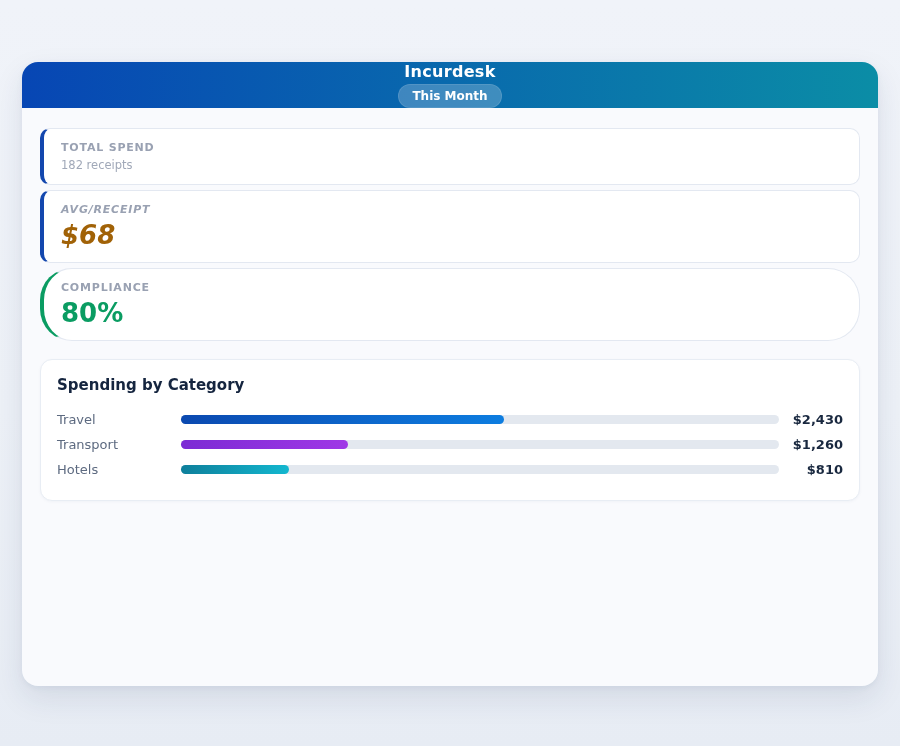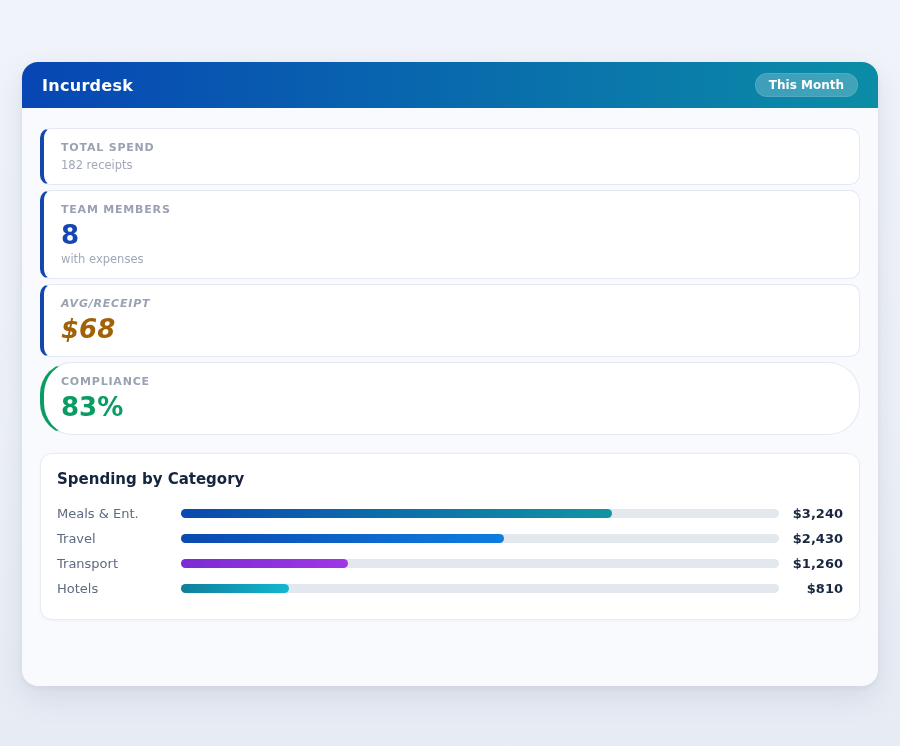--- a/index.html
+++ b/index.html
@@ -113,53 +113,41 @@
     text-align: right;
     font-size: 13px;
     font-weight: bold;
     color: #19283f;
   }
 </style>
 </head>
 <body>
 
 <div class="app-card">
-  <div class="app-header" id="app-header" style="background: linear-gradient(90deg, rgb(7, 70, 180), rgb(11, 141, 166));">
+  <div class="app-header" id="app-header" style="background: linear-gradient(90deg, rgb(7, 70, 180), rgb(11, 141, 166)); flex-direction: column;">
     <div class="app-title">Incurdesk</div>
     <div class="period-badge">This Month</div>
   </div>
   <div class="stats" id="stats">
       <div class="stat-card" style="border-left-color: rgb(19, 71, 174);">
         <div class="stat-label">TOTAL SPEND</div>
         <div class="stat-sub">182 receipts</div>
       </div>
-      <div class="stat-card" style="border-left-color: rgb(19, 71, 174);">
-        <div class="stat-label">TEAM MEMBERS</div>
-        <div class="stat-value" style="color:#1447b0">8</div>
-        <div class="stat-sub">with expenses</div>
-      </div>
       <div class="stat-card" style="border-left-color: rgb(19, 71, 174); font-style: italic;">
         <div class="stat-label">AVG/RECEIPT</div>
         <div class="stat-value" style="color:#a16207">$68</div>
       </div>
       <div class="stat-card" style="border-left-color: rgb(10, 156, 98); border-radius: 32px;">
         <div class="stat-label">COMPLIANCE</div>
-        <div class="stat-value" style="color:#0a9c62">83%</div>
+        <div class="stat-value" style="color:#0a9c62">80%</div>
       </div>
     </div>
   <div class="spending-card">
     <div class="spending-title">Spending by Category</div>
     <div id="bar-rows">
-        <div class="bar-row">
-          <div class="bar-row-label">Meals &amp; Ent.</div>
-          <div class="bar-track" style="background:#e3e8ef">
-            <div class="bar-fill" style="width:72%;background:linear-gradient(90deg,#0b49b0,#0f95a3)"></div>
-          </div>
-          <div class="bar-row-value">$3,240</div>
-        </div>
         <div class="bar-row">
           <div class="bar-row-label">Travel</div>
           <div class="bar-track" style="background:#e3e8ef">
             <div class="bar-fill" style="width:54%;background:linear-gradient(90deg,#0b49b0,#0d7de0)"></div>
           </div>
           <div class="bar-row-value">$2,430</div>
         </div>
         <div class="bar-row">
           <div class="bar-row-label">Transport</div>
           <div class="bar-track" style="background:#e3e8ef">

